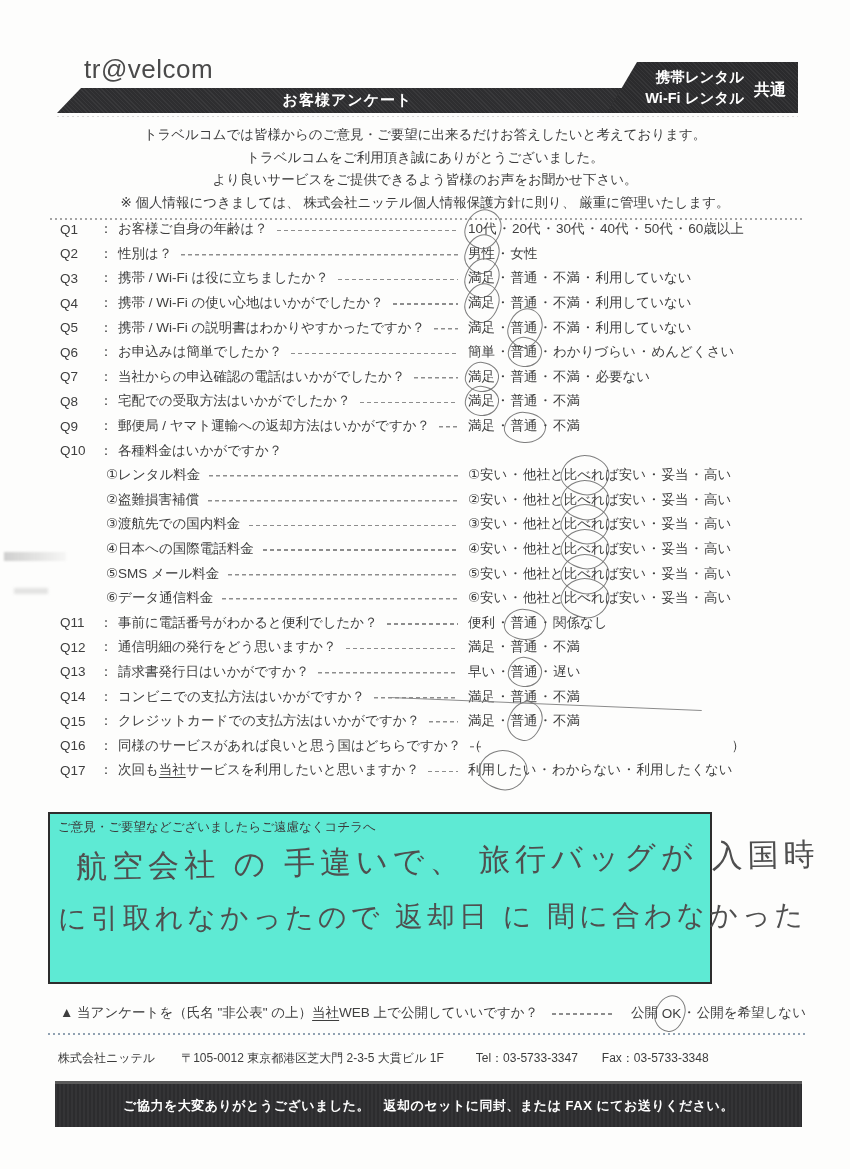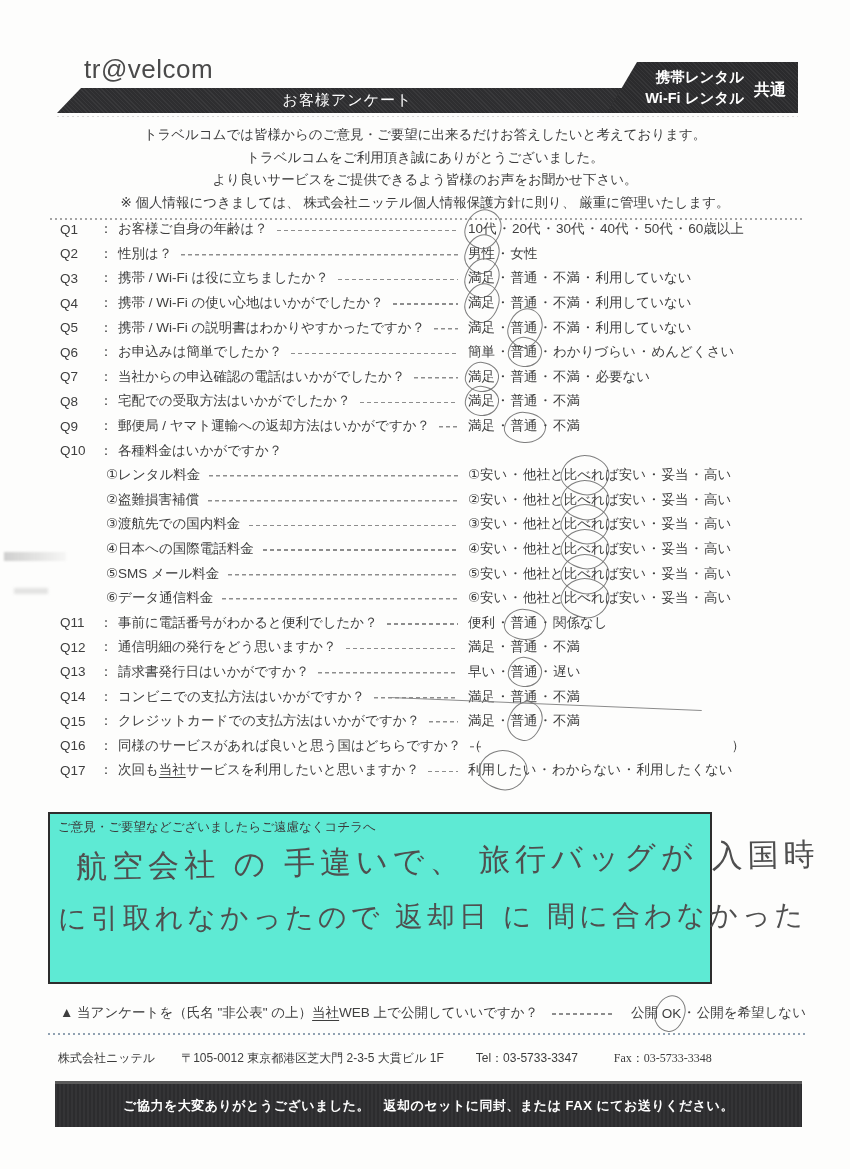--- a/index.html
+++ b/index.html
@@ -8,21 +8,21 @@
     font-family:"Liberation Sans","DejaVu Sans",sans-serif;color:#3e3e3e;overflow:hidden;
   }
   
   .logo{position:absolute;left:84px;top:54px;font-size:26px;letter-spacing:.5px;color:#4a4a4a;}
   .banner{
     position:absolute;left:57px;top:88px;width:741px;height:25px;background:#2e2e30;
     background-image:repeating-linear-gradient(45deg,rgba(255,255,255,.05) 0 1px,transparent 1px 3px);
     clip-path:polygon(24px 0,100% 0,100% 100%,0 100%);
     display:flex;align-items:center;justify-content:center;
   }
-  .banner-title{color:#fff;font-weight:normal;font-size:15px;letter-spacing:1px;margin-right:160px;}
+  .banner-title{color:#fff;font-weight:bold;font-size:15px;letter-spacing:1px;margin-right:160px;}
   .svc-box{
     position:absolute;left:607px;top:62px;width:191px;height:51px;background:#2b2b2d;
     background-image:repeating-linear-gradient(45deg,rgba(255,255,255,.05) 0 1px,transparent 1px 3px);
     clip-path:polygon(30px 0,100% 0,100% 100%,0 100%);
     display:flex;align-items:center;color:#fff;
   }
   .svc-lines{flex:1;text-align:right;font-weight:bold;font-size:14.5px;line-height:1.4;padding-left:34px;}
   .svc-common{font-weight:bold;font-size:16px;padding:0 12px 0 10px;align-self:center;margin-top:6px;}
   .halftone{position:absolute;left:57px;right:52px;top:116px;height:1px;
     background:repeating-linear-gradient(90deg,#d9d9d9 0 2px,transparent 2px 5px);}
@@ -61,21 +61,21 @@
   .hand2{top:84px;left:8px;font-size:28px;letter-spacing:4px;transform:rotate(-.3deg);}
   
   .publish-row{position:absolute;left:60px;right:44px;top:1000px;height:26px;display:flex;align-items:center;font-size:13.5px;white-space:nowrap;}
   .pub-leader{width:64px;height:2px;margin:0 16px 0 14px;position:relative;top:1px;
     background:repeating-linear-gradient(90deg,#8d8d8d 0 4px,transparent 4px 7px);}
   .sep2{position:absolute;left:48px;right:42px;top:1033px;height:1.5px;
     background:repeating-linear-gradient(90deg,#91a2b2 0 2px,transparent 2px 5px);}
   .company-row{position:absolute;left:58px;top:1046px;height:24px;display:flex;align-items:center;font-size:12px;color:#3c3c3c;white-space:nowrap;}
   .company-row .addr{margin-left:26px;}
   .company-row .tel{margin-left:32px;}
-  .company-row .fax{margin-left:36px;font-family:Liberation Serif, serif;}
+  .company-row .fax{margin-left:24px;}
   .footer-bar{position:absolute;left:55px;right:48px;top:1081px;height:46px;background:#2c2c2e;
     background-image:repeating-linear-gradient(90deg,rgba(255,255,255,.04) 0 2px,transparent 2px 4px);
     border-top:3px solid #5a5a5a;display:flex;align-items:center;justify-content:center;box-sizing:border-box;}
   .footer-bar span{color:#fff;font-weight:bold;font-size:13px;letter-spacing:.5px;}
   
   .smudge{position:absolute;pointer-events:none;}
   .smudge.s1{left:4px;top:552px;width:62px;height:9px;background:linear-gradient(90deg,rgba(90,90,90,.28),rgba(120,120,120,.05));filter:blur(1px);}
   .smudge.s2{left:14px;top:588px;width:34px;height:6px;background:rgba(110,110,110,.18);filter:blur(1.5px);}
 </style>
 </head>

